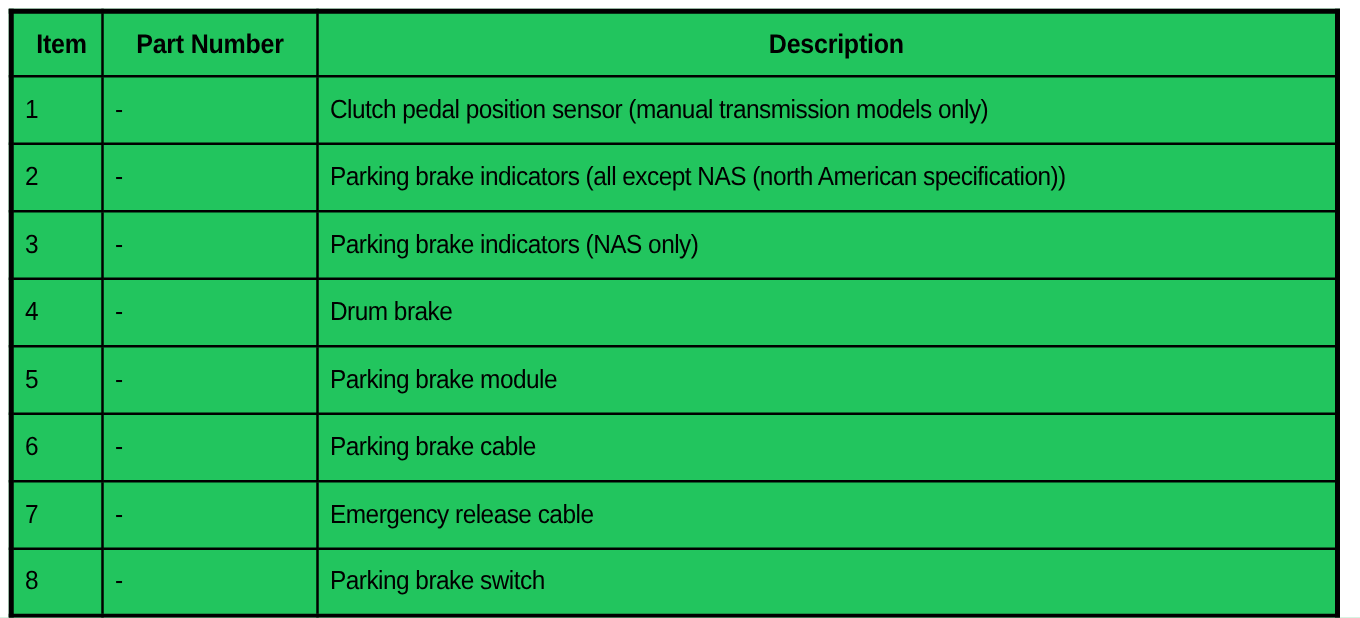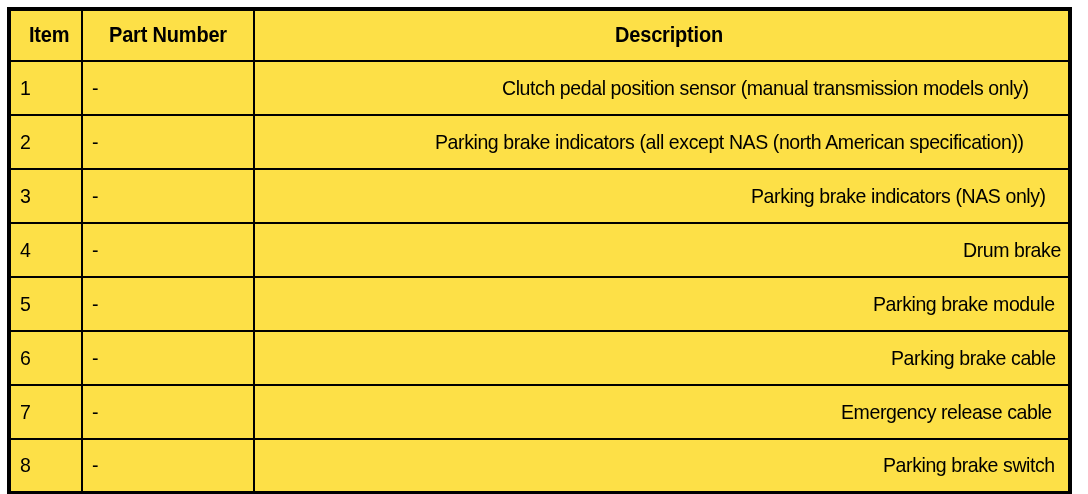--- a/index.html
+++ b/index.html
@@ -25,21 +25,21 @@
 
   
   #parts-table {
     position: absolute;
     left: 7px;
     top: 7px;
     width: 1061px;
     height: 479px;
     border-collapse: collapse;
     table-layout: fixed;
-    background: #fde047;
+    background: #22c55e;
     border: 4px solid #000000;
     box-sizing: border-box;
   }
 
   #parts-table col.col-item        { width: 73px; }
   #parts-table col.col-part        { width: 172px; }
   #parts-table col.col-description { width: 816px; }
 
   #parts-table th,
   #parts-table td {
@@ -65,21 +65,20 @@
     text-align: center;
     padding-left: 16px;
   }
 
   #parts-table tbody td {
     height: 54px;
   }
 
   #parts-table tbody td.cell-description {
     letter-spacing: -0.45px;
-    text-align: right;
   }
 
   
   .condensed {
     display: inline-block;
     transform: scaleX(0.93);
     transform-origin: left center;
   }
   #parts-table thead th.th-description .condensed {
     transform-origin: center center;

